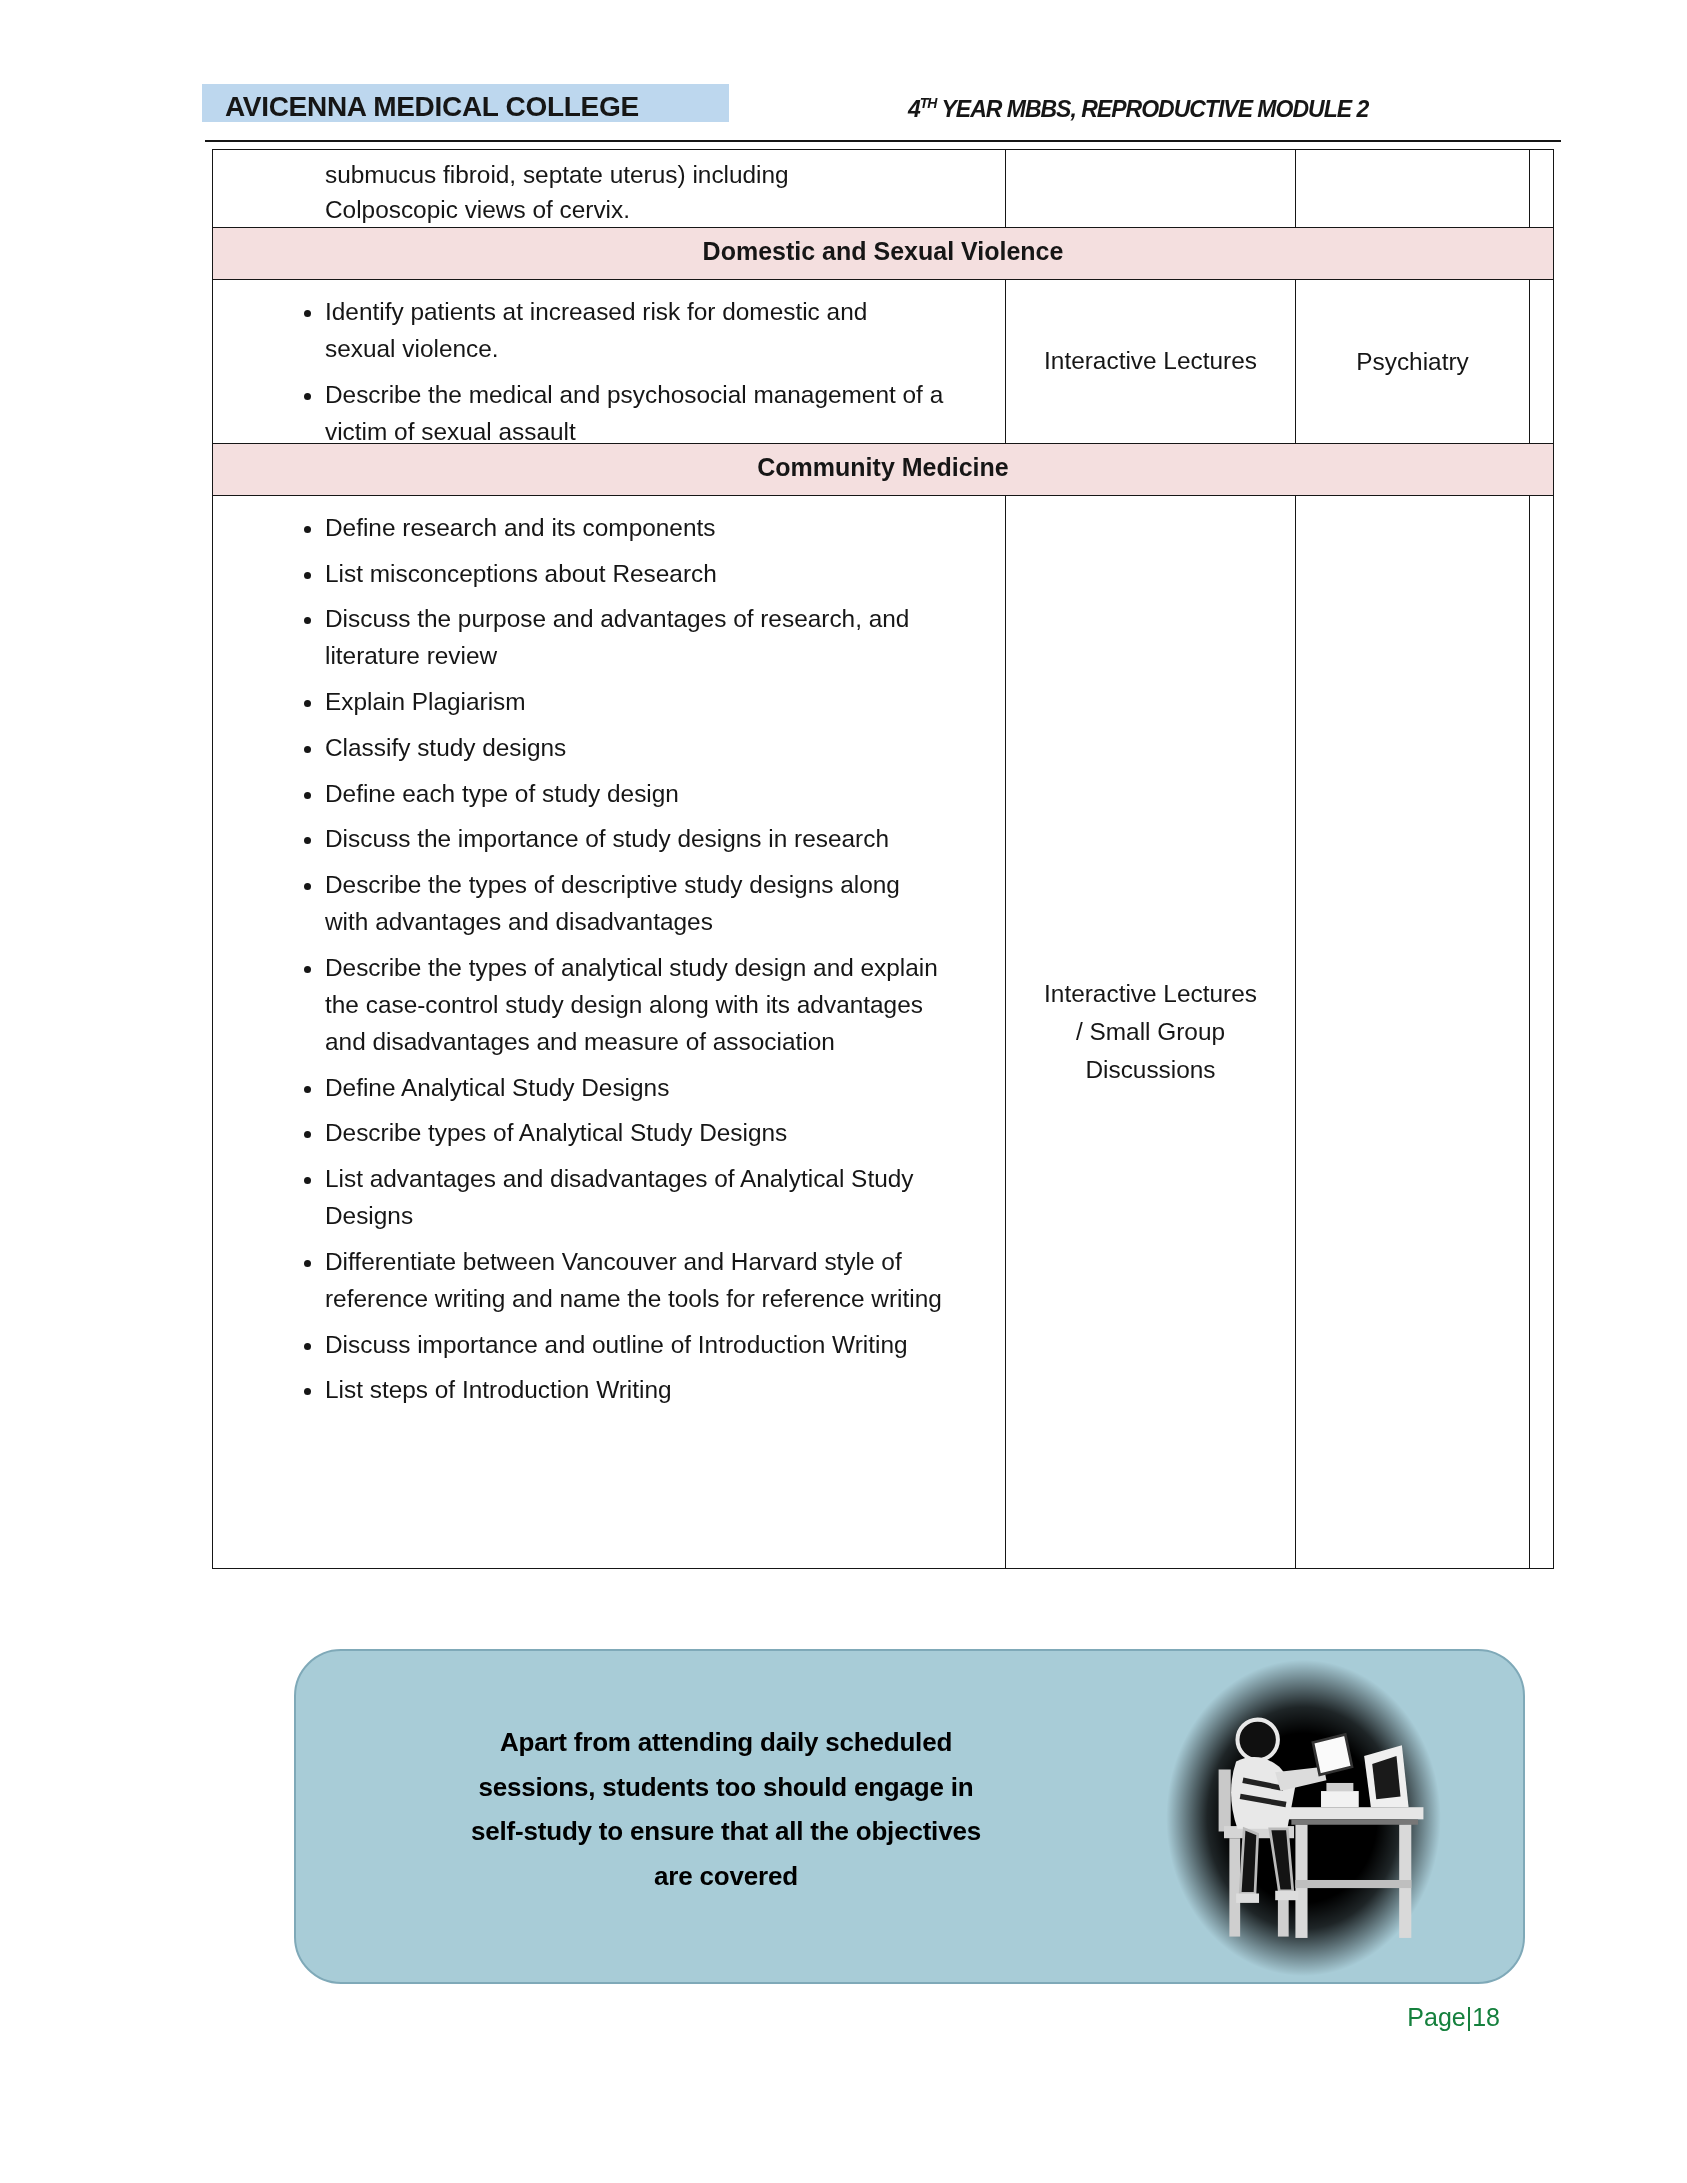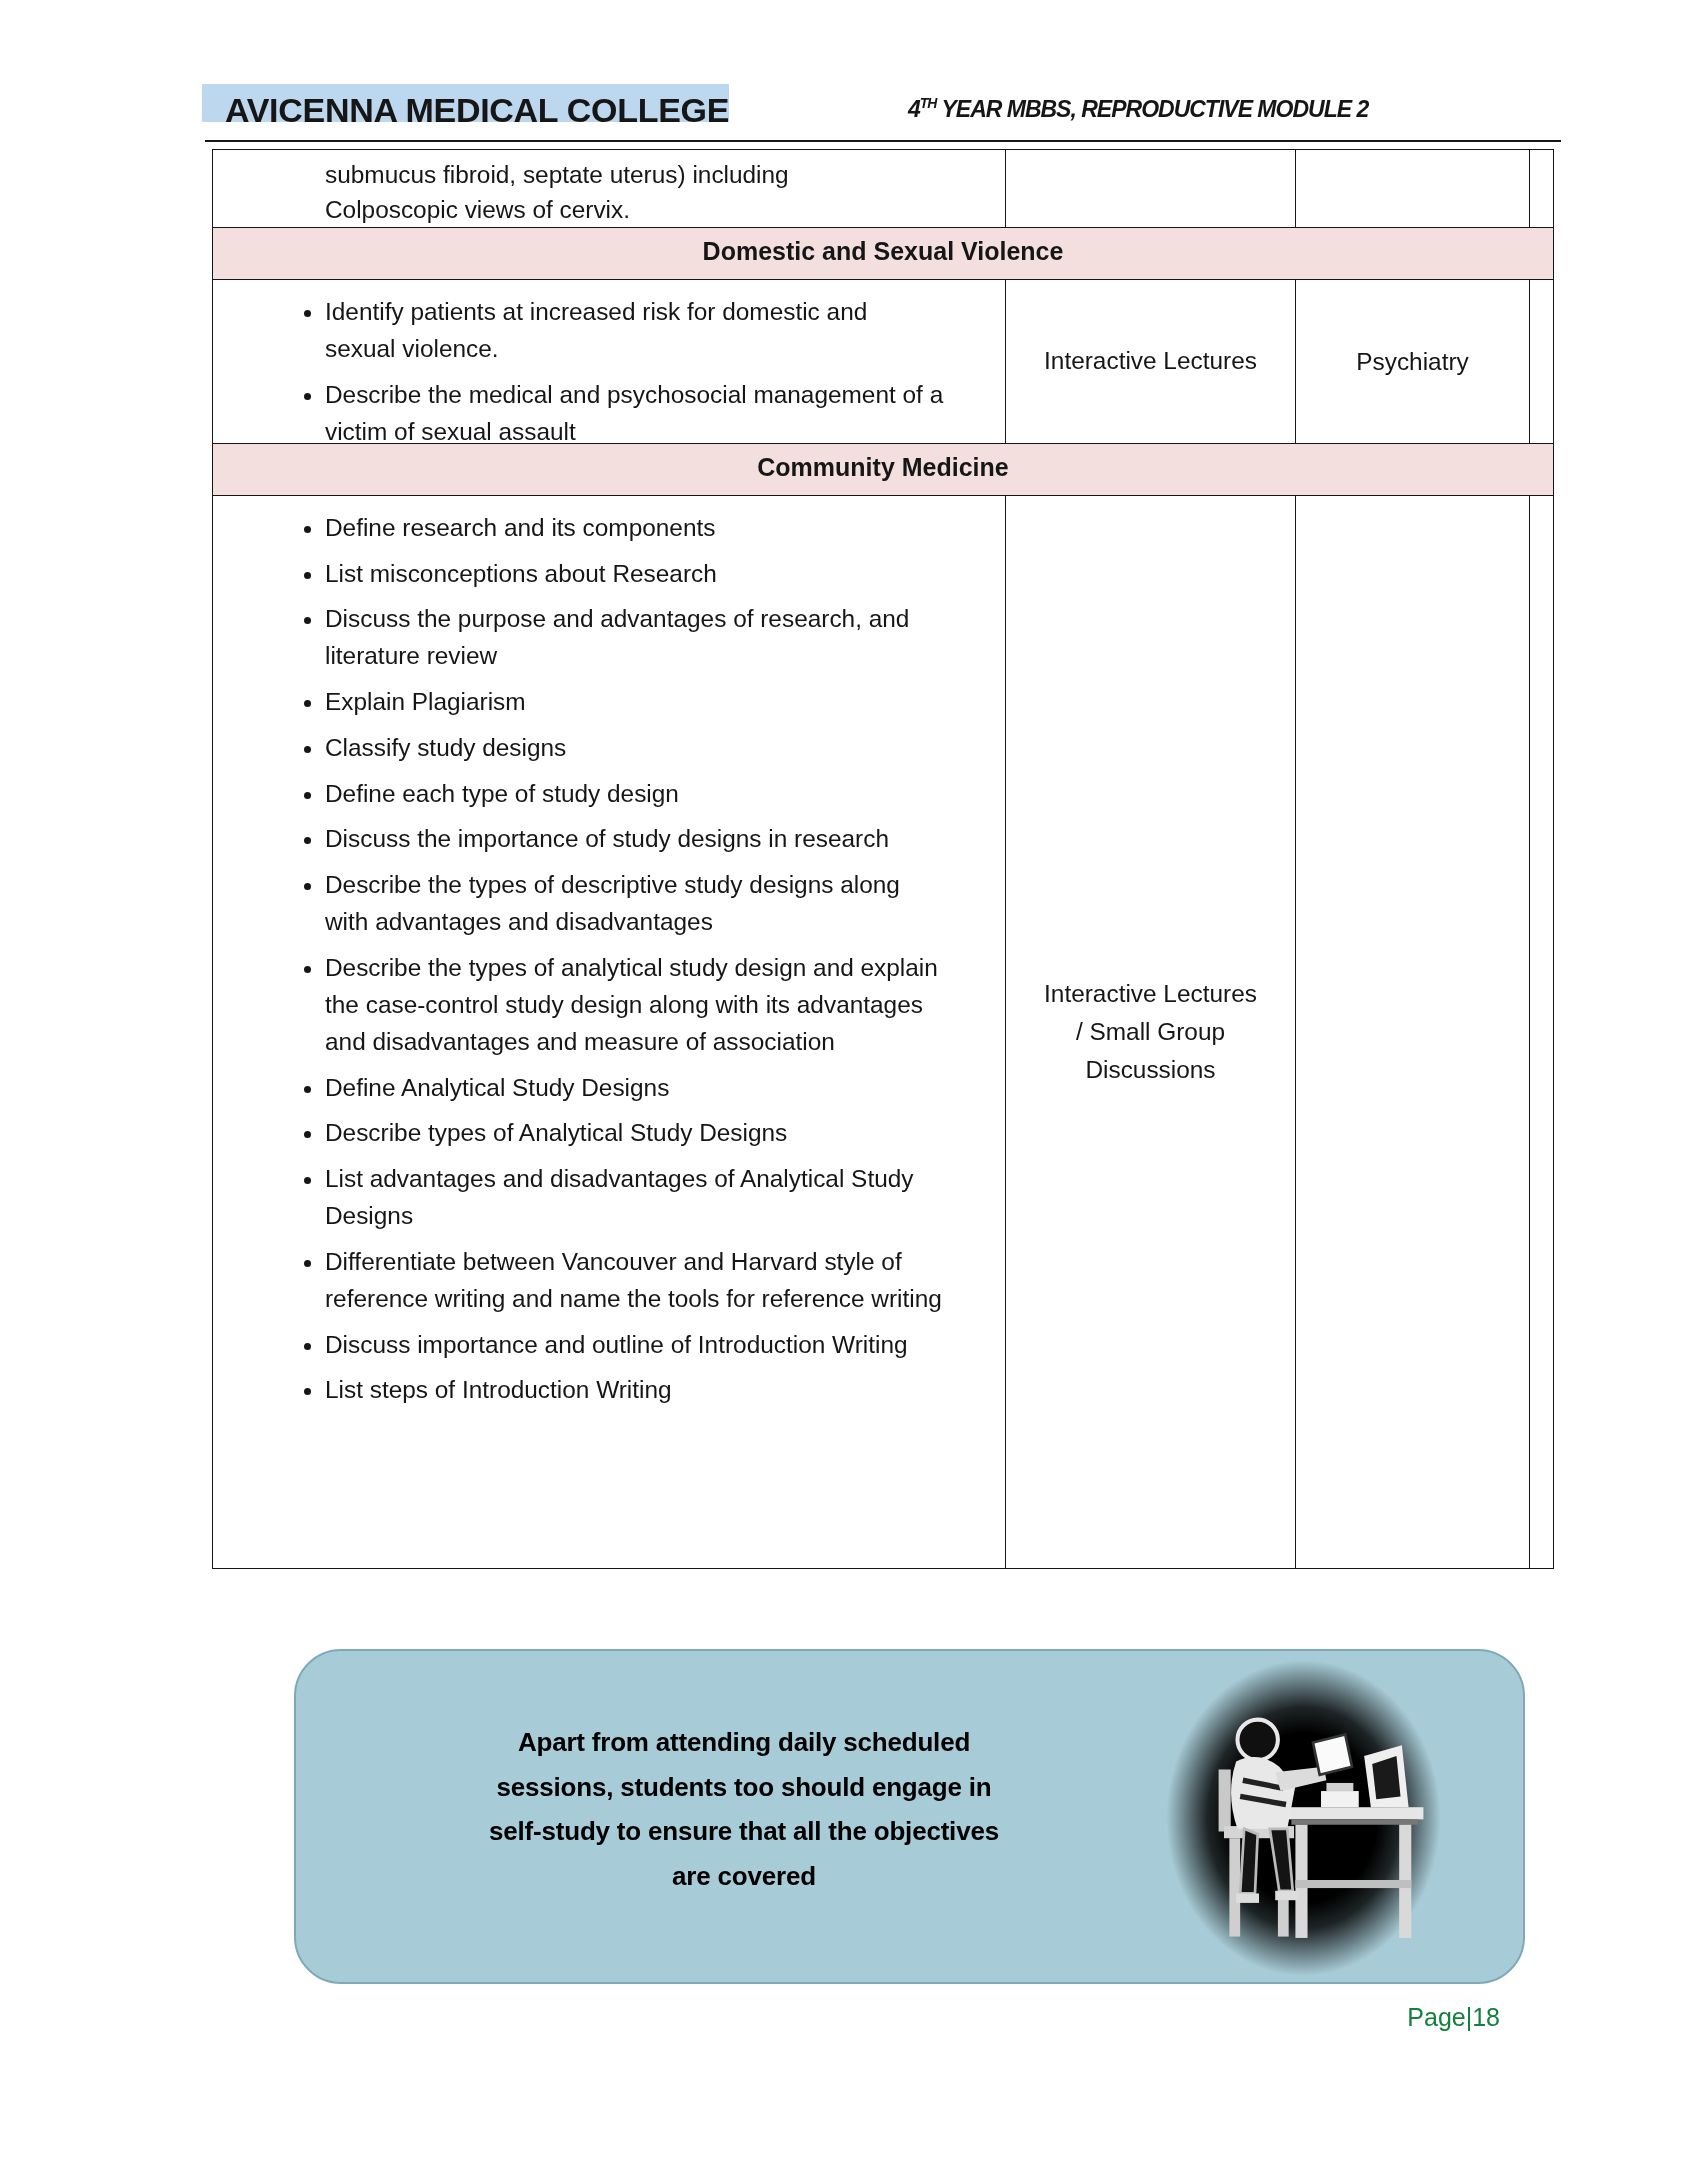--- a/index.html
+++ b/index.html
@@ -13,21 +13,21 @@
   }
   .page { position:absolute; inset:0; }
 
   
   .hdr-highlight {
     position:absolute; left:202px; top:84px;
     width:527px; height:38px; background:#bdd7ee;
   }
   .hdr-college {
     position:absolute; left:225px; top:91px;
-    font-size:34px; font-weight:bold; letter-spacing:-0.3px;
+    font-size:28px; font-weight:bold; letter-spacing:-0.3px;
   }
   .hdr-module {
     position:absolute; left:908px; top:95px;
     font-size:23px; font-weight:bold; font-style:italic; letter-spacing:-1px;
     white-space:nowrap;
   }
   .hdr-module sup { font-size:14px; }
   .hdr-rule {
     position:absolute; left:205px; top:140px;
     width:1356px; height:2px; background:#161616;
@@ -67,21 +67,21 @@
 
   .method-lines div { line-height:1.55; }
 
   
   .note {
     position:absolute; left:294px; top:1649px;
     width:1231px; height:335px;
     background:#a8ccd7; border:2px solid #7fa9b8; border-radius:47px;
   }
   .note-text {
-    position:absolute; left:92px; top:69px; width:712px;
+    position:absolute; left:74px; top:69px; width:712px;
     text-align:center; font-weight:bold; font-size:26px;
     line-height:1.72; letter-spacing:-0.2px; color:#000;
   }
   .note-img {
     position:absolute; right:78px; top:4px; width:283px; height:326px;
     background:radial-gradient(closest-side, #000 52%, rgba(0,0,0,0.82) 68%, rgba(0,0,0,0) 97%);
   }
   .note-img svg { width:100%; height:100%; display:block; }
 
   

